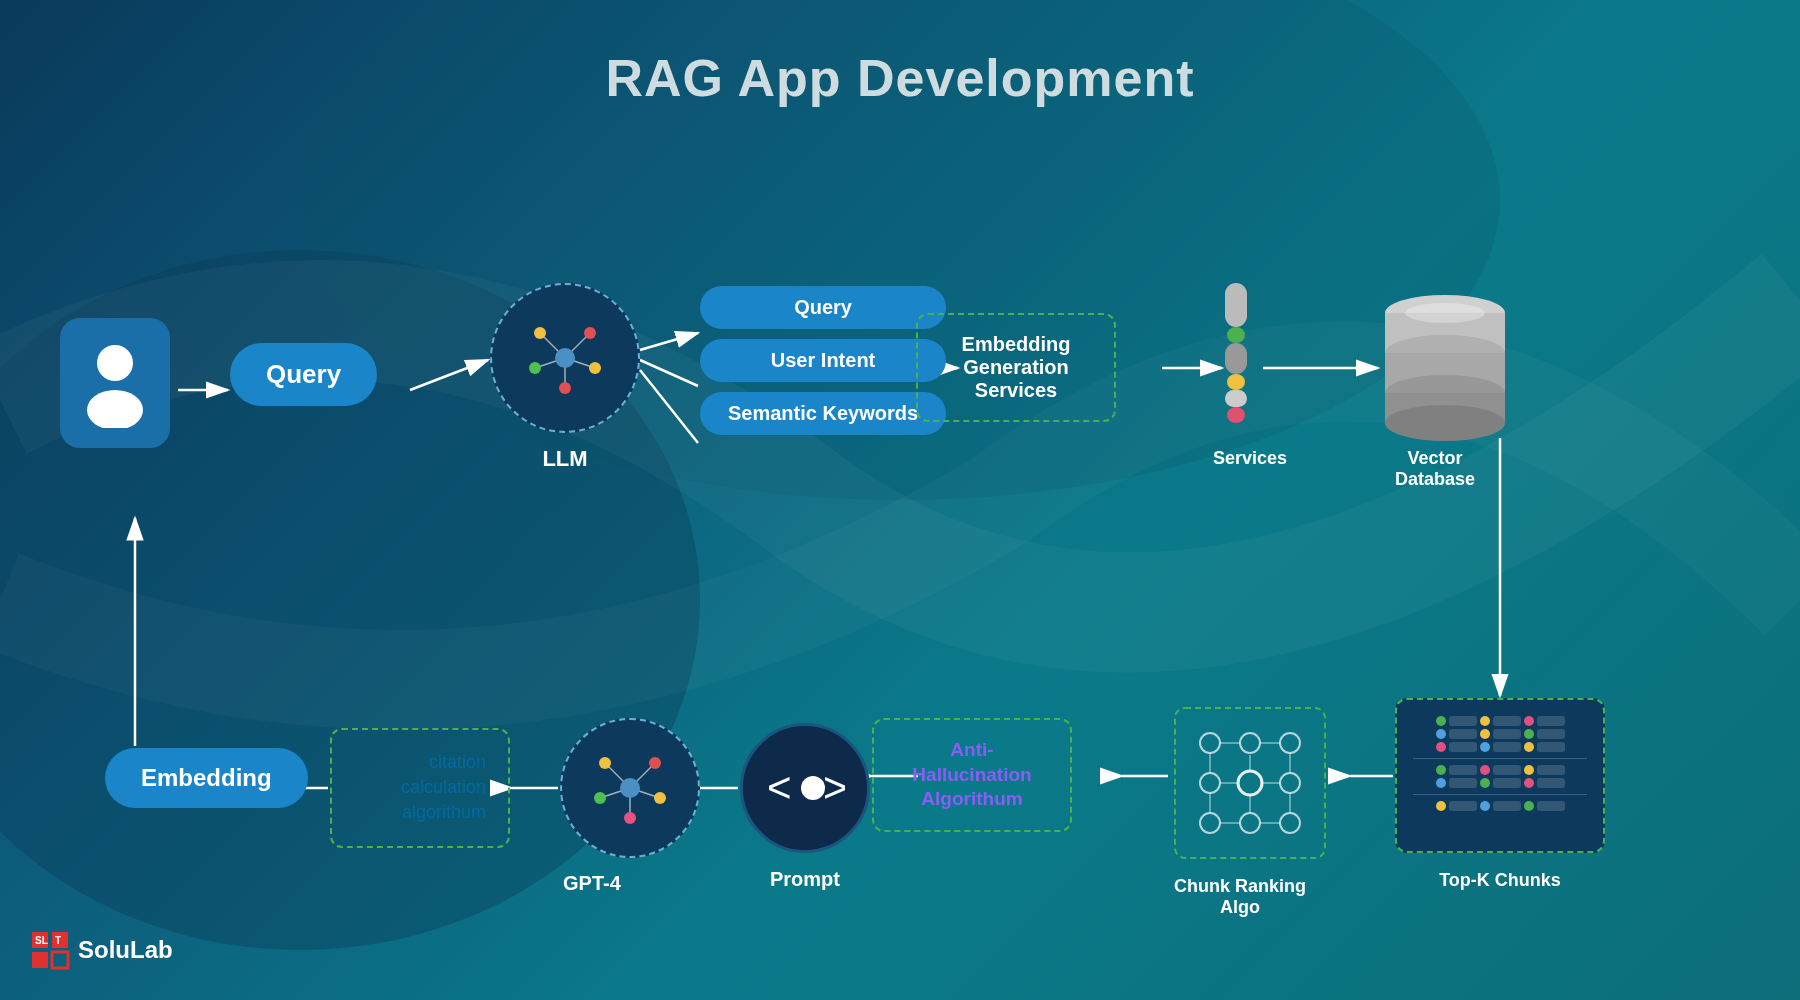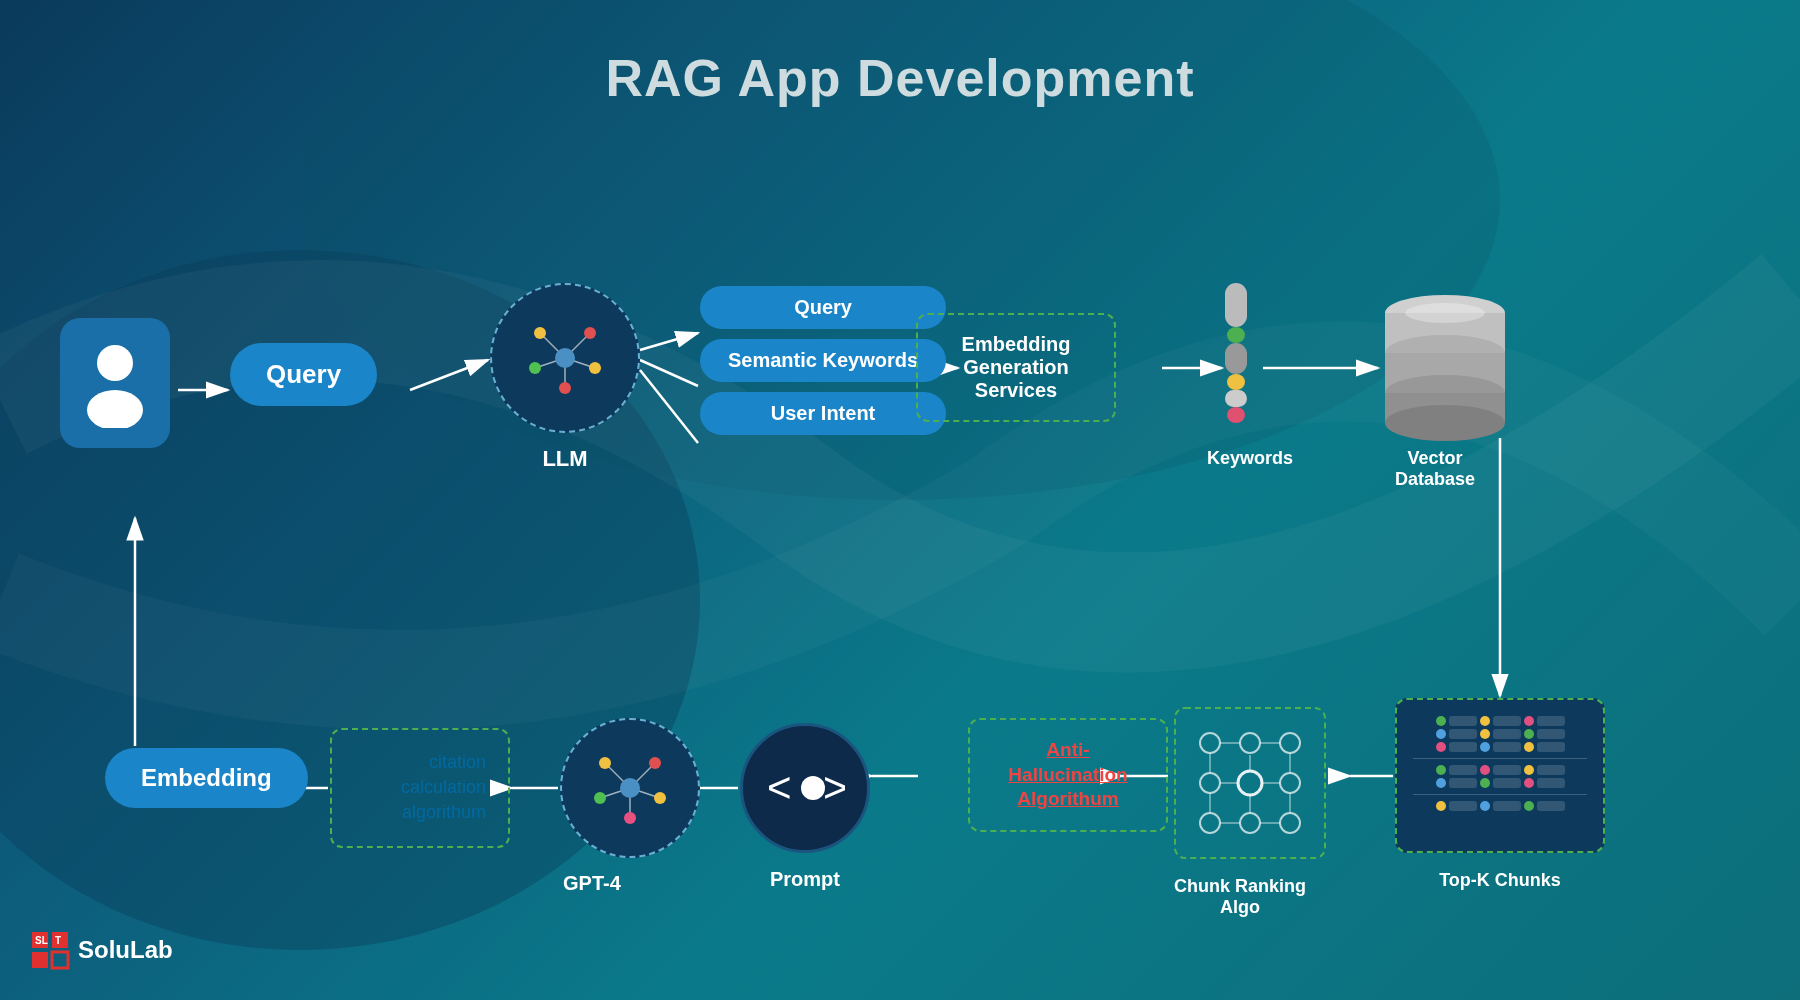--- a/index.html
+++ b/index.html
@@ -234,33 +234,32 @@
       width: 110px;
       text-align: center;
       color: white;
       font-size: 20px;
       font-weight: 700;
     }
 
     
     .anti-hall-box {
       position: absolute;
-      left: 968px;
+      left: 872px;
       top: 590px;
       border: 2.5px dashed #4caf50;
       border-radius: 12px;
       padding: 18px 18px;
-      color: #ef4444;
+      color: #8b5cf6;
       font-size: 19px;
       font-weight: 700;
       background: transparent;
       width: 200px;
       text-align: center;
       line-height: 1.3;
-      text-decoration: underline;
     }
 
     
     .chunk-node {
       position: absolute;
       left: 1170px;
       top: 575px;
     }
     .chunk-label {
       position: absolute;
@@ -477,40 +476,40 @@
           <circle cx="15" cy="55" r="6" fill="#50c050"></circle>
           <circle cx="75" cy="55" r="6" fill="#f0c040"></circle>
           <circle cx="45" cy="75" r="6" fill="#e05050"></circle>
         </svg>
       </div>
     </div>
     <div class="llm-label">LLM</div>
 
     <div class="output-boxes">
       <div class="output-box">Query</div>
+      <div class="output-box">User Intent</div>
       <div class="output-box">Semantic Keywords</div>
-      <div class="output-box">User Intent</div>
     </div>
 
     <div class="embedding-box">Embedding Generation Services</div>
 
     <div class="embedding-column">
       <div style="display:flex; gap:6px; align-items:stretch; height:140px;">
 
         <div style="display:flex;flex-direction:column;justify-content:space-between;align-items:center;height:140px;">
           <div style="width:22px;height:50px;background:#bbb;border-radius:11px;"></div>
           <div class="emb-dot" style="background:#4caf50;"></div>
           <div style="width:22px;height:35px;background:#999;border-radius:11px;"></div>
           <div class="emb-dot" style="background:#f0c040;"></div>
           <div style="width:22px;height:20px;background:#ccc;border-radius:11px;"></div>
           <div class="emb-dot" style="background:#e05070;"></div>
         </div>
       </div>
     </div>
-    <div class="embedding-label">Keywords</div>
+    <div class="embedding-label">Services</div>
 
     <div class="vector-db">
       <svg width="130" height="160" viewBox="0 0 130 160">
 
         <ellipse cx="65" cy="30" rx="60" ry="18" fill="#d0d0d0"></ellipse>
         <rect x="5" y="30" width="120" height="40" fill="#c0c0c0"></rect>
         <ellipse cx="65" cy="70" rx="60" ry="18" fill="#b0b0b0"></ellipse>
         <rect x="5" y="70" width="120" height="40" fill="#a8a8a8"></rect>
         <ellipse cx="65" cy="110" rx="60" ry="18" fill="#989898"></ellipse>
         <rect x="5" y="110" width="120" height="30" fill="#909090"></rect>

